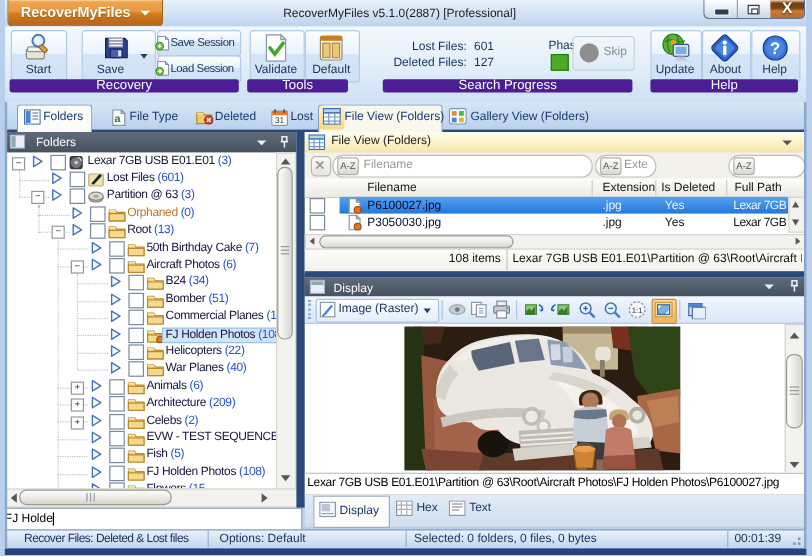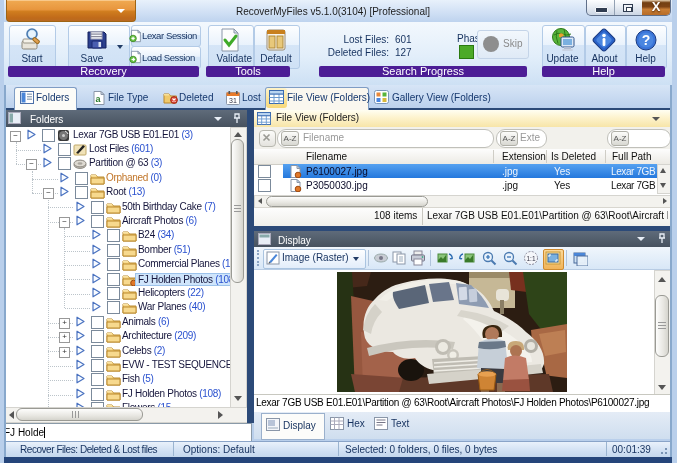--- a/index.html
+++ b/index.html
@@ -24,42 +24,43 @@
 .thumbh{position:absolute;top:1px;height:11px;border:1px solid #9a9a94;border-radius:6px;
   background:linear-gradient(#fdfdfc,#e8e7e2 60%,#d5d4cd)}
 .sarr{position:absolute;width:0;height:0}
 .coltxt{position:absolute;color:#111;line-height:15px}
 </style></head><body>
 <div id="w">
 
 <div class="a" style="left:0;top:0;width:677px;height:22px;background:linear-gradient(#e8f1fb,#cfdff4 60%,#bed3ee)"></div>
 <div class="a" style="left:6px;top:0px;width:128px;height:21px;border-radius:0 0 4px 4px;border:1px solid #9e6414;border-top:0;
  background:linear-gradient(#f0aa52,#e8963e 45%,#d07d1e 55%,#c06a1a 85%,#b96a22);box-shadow:inset 0 1px 0 #f8c88a"></div>
+<div class="a" style="left:6px;top:1px;width:114px;height:19px;text-align:center;color:#fff;font-weight:bold;font-size:12px;line-height:19px;text-shadow:0 1px 1px #8a5510">RecoverMyFiles</div>
 <div class="a" style="left:117px;top:9px;width:0;height:0;border-left:4px solid transparent;border-right:4px solid transparent;border-top:4px solid #fff"></div>
-<div class="a" style="left:183px;top:6px;width:300px;text-align:center;color:#1c1c1c">RecoverMyFiles v5.1.0(3104) [Professional]</div>
+<div class="a" style="left:183px;top:6px;width:300px;text-align:center;color:#1c1c1c">RecoverMyFiles v5.1.0(2887) [Professional]</div>
 
 <div class="a" style="left:586px;top:0;width:83px;height:15px;border:1px solid #60708a;border-top:0;border-radius:0 0 5px 5px;background:linear-gradient(#fdfeff,#e8edf4 45%,#ccd6e4);overflow:hidden">
   <div class="a" style="left:27px;top:0;width:1px;height:15px;background:#93a1b3"></div>
   <div class="a" style="left:55px;top:0;width:28px;height:15px;background:linear-gradient(#e8d3b4 0,#744012 18%,#7e4416 45%,#c97e35 62%,#b76c28 100%)"></div>
   <div class="a" style="left:8px;top:7px;width:11px;height:4px;background:#303c50;border:1px solid #f4f6fa;border-radius:1px"></div>
   <div class="a" style="left:36px;top:4px;width:8px;height:6px;border:1px solid #303c50;background:#f0f3f8"></div>
   <div class="a" style="left:39px;top:6.5px;width:4px;height:3px;border:1px solid #303c50;background:#fff"></div>
   <div class="a" style="left:62px;top:0px;width:14px;height:14px;color:#fff;font-weight:bold;font-size:13px;text-align:center;line-height:14px;text-shadow:0 1px 2px #4a2506">X</div>
 </div>
 
 <div class="a" style="left:4px;top:22px;width:668px;height:63px;background:linear-gradient(#f3f8fd,#e2eefa 55%,#cde0f4)"></div>
 
 <div class="tbtn" style="left:9px;top:25px;width:45px;height:42px"></div>
 <div class="a" style="left:13px;top:53px;width:38px;text-align:center;color:#15315e">Start</div>
 <div class="tbtn" style="left:68px;top:25px;width:60px;height:42px"></div>
 <div class="a" style="left:68px;top:53px;width:48px;text-align:center;color:#15315e">Save</div>
 <div class="a" style="left:117px;top:45px;width:0;height:0;border-left:3.5px solid transparent;border-right:3.5px solid transparent;border-top:4px solid #223c66"></div>
 <div class="tbtn" style="left:131px;top:25px;width:68px;height:20px"></div>
 <div class="tbtn" style="left:131px;top:46px;width:68px;height:21px"></div>
-<div class="a" style="left:142px;top:30px;color:#15315e;font-size:9.5px;letter-spacing:-0.4px">Lexar Session</div>
+<div class="a" style="left:142px;top:30px;color:#15315e;font-size:9.5px;letter-spacing:-0.4px">Save Session</div>
 <div class="a" style="left:142px;top:52px;color:#15315e;font-size:9.5px;letter-spacing:-0.4px">Load Session</div>
 
 <svg class="a" style="left:20px;top:28px" width="24" height="24" viewBox="0 0 24 24">
  <rect x="2" y="13" width="15" height="8" rx="1.5" fill="#e8e4da" stroke="#8a8578"></rect>
  <rect x="3" y="11" width="13" height="4" rx="1" fill="#f4f1e8" stroke="#9a9588"></rect>
  <circle cx="12" cy="6" r="5" fill="#cfe6f8" stroke="#4a7ab0" stroke-width="1.6"></circle>
  <circle cx="12" cy="6" r="3.2" fill="#e8f4fd"></circle>
  <rect x="14.5" y="9" width="7" height="3.4" rx="1.2" transform="rotate(40 14.5 9)" fill="#e0a050" stroke="#9a6a20"></rect>
 </svg>
 <svg class="a" style="left:85px;top:28px" width="24" height="24" viewBox="0 0 24 24">
@@ -78,21 +79,21 @@
 </svg>
 <svg class="a" style="left:129px;top:50px" width="13" height="14" viewBox="0 0 16 16">
  <path d="M3 1 h8 l3 3 v11 h-11 z" fill="#fff" stroke="#7a8aa0"></path>
  <path d="M11 1 l3 3 h-3 z" fill="#d8e0ec" stroke="#7a8aa0"></path>
  <circle cx="5" cy="11" r="4" fill="#6cc24a" stroke="#3a8a20"></circle>
  <path d="M3.2 11 h3 m-1.4 -1.8 l2 1.8 l-2 1.8" stroke="#fff" stroke-width="1.3" fill="none"></path>
 </svg>
 <div class="glabel" style="left:8px;top:66px;width:191px">Recovery</div>
 
 <div class="tbtn" style="left:208px;top:25px;width:44px;height:42px"></div>
-<div class="a" style="left:208px;top:53px;width:44px;text-align:right;color:#15315e">Validate</div>
+<div class="a" style="left:208px;top:53px;width:44px;text-align:center;color:#15315e">Validate</div>
 <div class="tbtn" style="left:254px;top:25px;width:44px;height:42px"></div>
 <div class="a" style="left:254px;top:53px;width:44px;text-align:center;color:#15315e">Default</div>
 <svg class="a" style="left:219px;top:28px" width="22" height="24" viewBox="0 0 22 24">
  <path d="M3 1 h12 l4 4 v18 h-16 z" fill="#fdfdfd" stroke="#8a96a8"></path>
  <path d="M15 1 l4 4 h-4 z" fill="#dce4ee" stroke="#8a96a8"></path>
  <path d="M6 12 l4 5 l7 -9" stroke="#3faa28" stroke-width="3" fill="none" stroke-linecap="round"></path>
 </svg>
 <svg class="a" style="left:265px;top:28px" width="22" height="24" viewBox="0 0 22 24">
  <rect x="2" y="2" width="18" height="20" rx="2" fill="#f8f4ec" stroke="#9a8a70"></rect>
  <rect x="2" y="2" width="18" height="4" fill="#c8801e"></rect>

